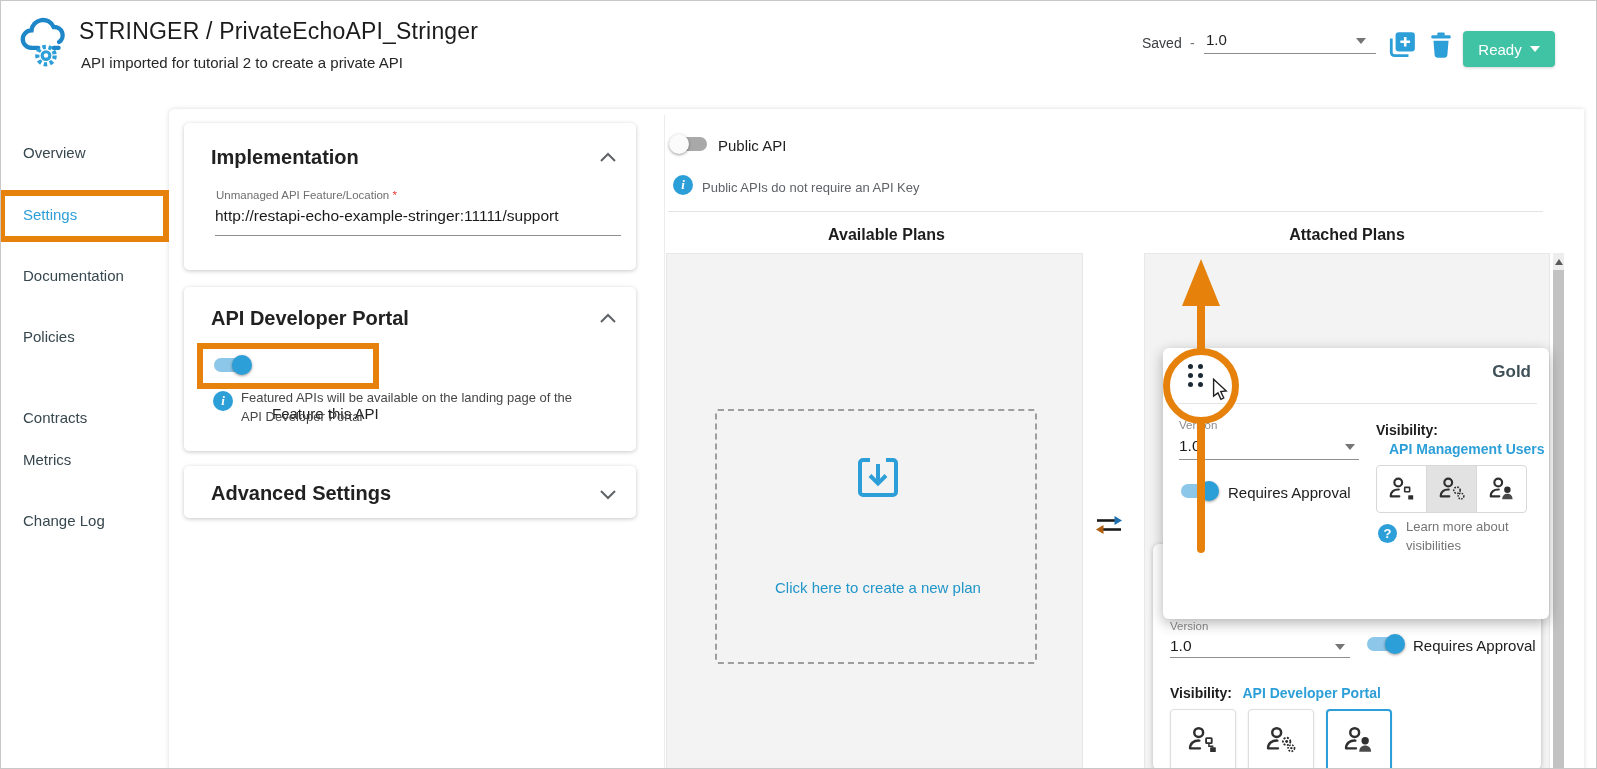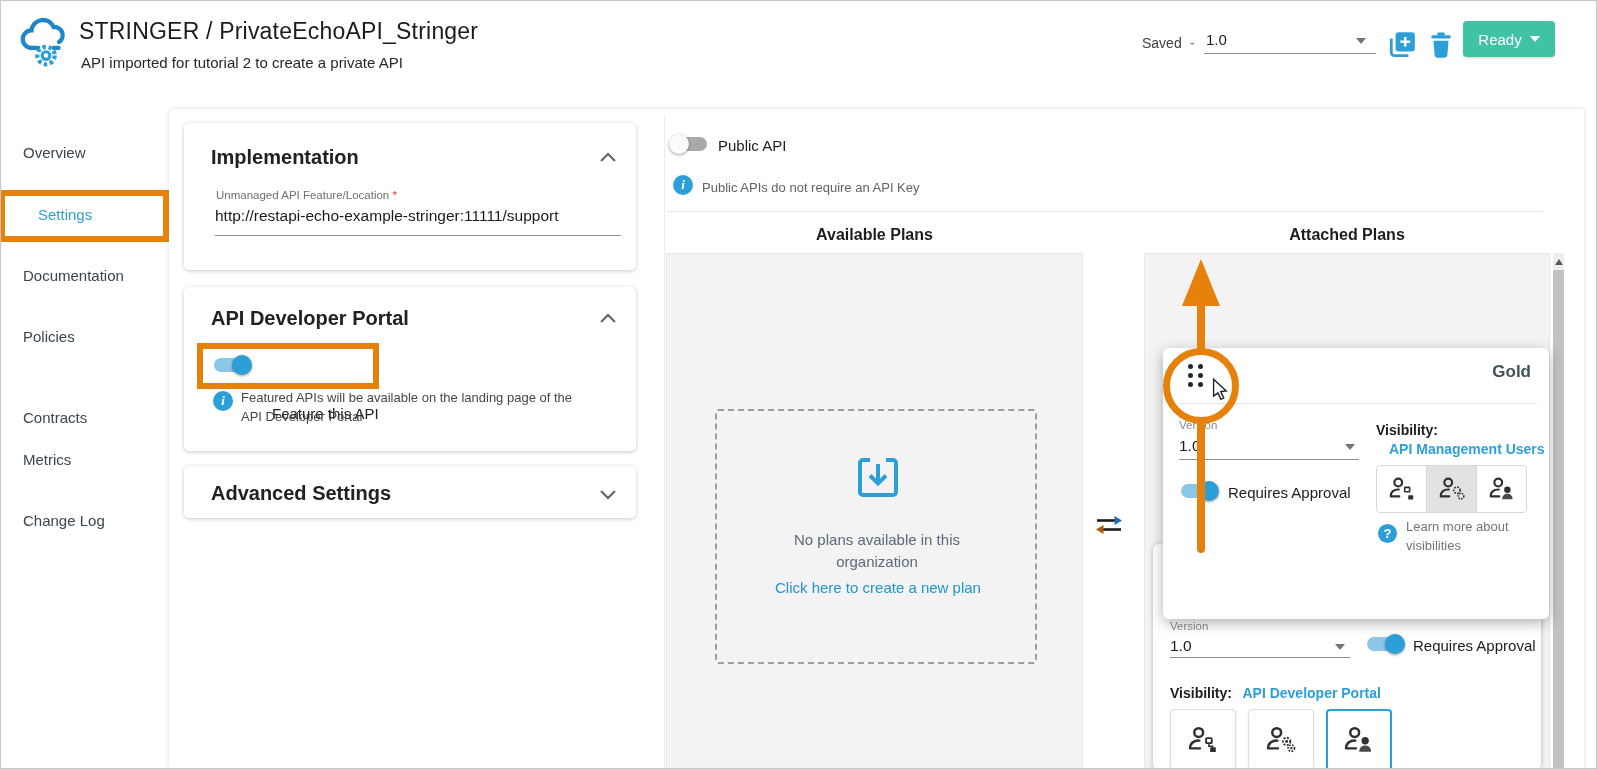--- a/index.html
+++ b/index.html
@@ -105,29 +105,29 @@
       <path d="M17 6.5 v9 M12.5 11 h9" stroke="#fff" stroke-width="2.4"></path>
     </svg>
   </div>
   <div class="abs" style="left:1428px;top:30px;cursor:pointer;">
     <svg width="24" height="28" viewBox="0 0 22 26">
       <rect x="7.5" y="1.5" width="7" height="3" rx="1.2" fill="#2d9fd8"></rect>
       <rect x="2" y="4" width="18" height="3" rx="1.2" fill="#2d9fd8"></rect>
       <path d="M4 9 h14 l-1.1 13.5 a2.5 2.5 0 0 1 -2.5 2.3 h-6.8 a2.5 2.5 0 0 1 -2.5 -2.3 Z" fill="#2d9fd8"></path>
     </svg>
   </div>
-  <div class="abs ready-btn" style="left:1462px;top:20px;align-items:center;">
+  <div class="abs ready-btn" style="left:1462px;top:30px;align-items:center;">
     <span>Ready</span>
     <span class="ready-caret"></span>
   </div>
 
   <div class="abs main-panel"></div>
 
   <div class="abs side-item" style="top:143px;">Overview</div>
-  <div class="abs side-item active" style="top:205px;margin-left:15px;">Settings</div>
+  <div class="abs side-item active" style="top:205px;">Settings</div>
   <div class="abs side-item" style="top:266px;">Documentation</div>
   <div class="abs side-item" style="top:327px;">Policies</div>
   <div class="abs side-item" style="top:408px;">Contracts</div>
   <div class="abs side-item" style="top:450px;">Metrics</div>
   <div class="abs side-item" style="top:511px;">Change Log</div>
   <div class="abs hl-box" style="left:-2px;top:189px;width:170px;height:52px;"></div>
 
   <div class="abs card" style="left:183px;top:122px;width:452px;height:147px;">
     <div class="abs card-title" style="left:27px;top:23px;">Implementation</div>
     <div class="abs" style="left:415px;top:26px;cursor:pointer;">
@@ -177,32 +177,31 @@
     <span class="track"></span>
     <span class="knob"></span>
   </div>
   <div class="abs body-15" style="left:717px;top:136px;">Public API</div>
   <div class="abs icon-circle" style="left:672px;top:174px;width:20px;height:20px;">
     <span class="i-glyph">i</span>
   </div>
   <div class="abs info-text" style="left:701px;top:177px;color:#5f6368;">Public APIs do not require an API Key</div>
   <div class="abs hdiv" style="left:667px;top:210px;width:875px;"></div>
 
-  <div class="abs col-head" style="left:665px;top:225px;width:417px;">Available Plans</div>
+  <div class="abs col-head" style="left:665px;top:225px;width:417px;padding-left:12px;">Available Plans</div>
   <div class="abs col-head" style="left:1143px;top:225px;width:406px;">Attached Plans</div>
 
   <div class="abs gray-panel" style="left:665px;top:252px;width:417px;height:517px;">
     <div class="abs dashed-box" style="left:48px;top:155px;width:322px;height:255px;">
       <div class="abs" style="left:139px;top:45px;">
         <svg width="44" height="45" viewBox="0 0 44 45">
           <path d="M14 4 H7 a3 3 0 0 0 -3 3 V36 a3 3 0 0 0 3 3 H37 a3 3 0 0 0 3 -3 V7 a3 3 0 0 0 -3 -3 H30" fill="none" stroke="#2d9fd8" stroke-width="4"></path>
           <path d="M22 8 V26 M14 19.5 L22 27.5 L30 19.5" fill="none" stroke="#2d9fd8" stroke-width="4"></path>
         </svg>
       </div>
-      <div class="abs empty-msg" style="left:40px;top:118px;width:240px;">No plans available in this organization</div>
       <div class="abs empty-msg link" style="left:0;top:166px;width:322px;">Click here to create a new plan</div>
     </div>
   </div>
 
   <div class="abs" style="left:1093px;top:512px;">
     <svg width="30" height="24" viewBox="0 0 30 24">
       <path d="M3 7.5 h19" stroke="#1b1b1b" stroke-width="2.6"></path>
       <path d="M20.5 3 L28 7.5 L20.5 12 Z" fill="#1e6fb0"></path>
       <path d="M27 16.5 h-19" stroke="#1b1b1b" stroke-width="2.6"></path>
       <path d="M9.5 12 L2 16.5 L9.5 21 Z" fill="#b05c0e"></path>

